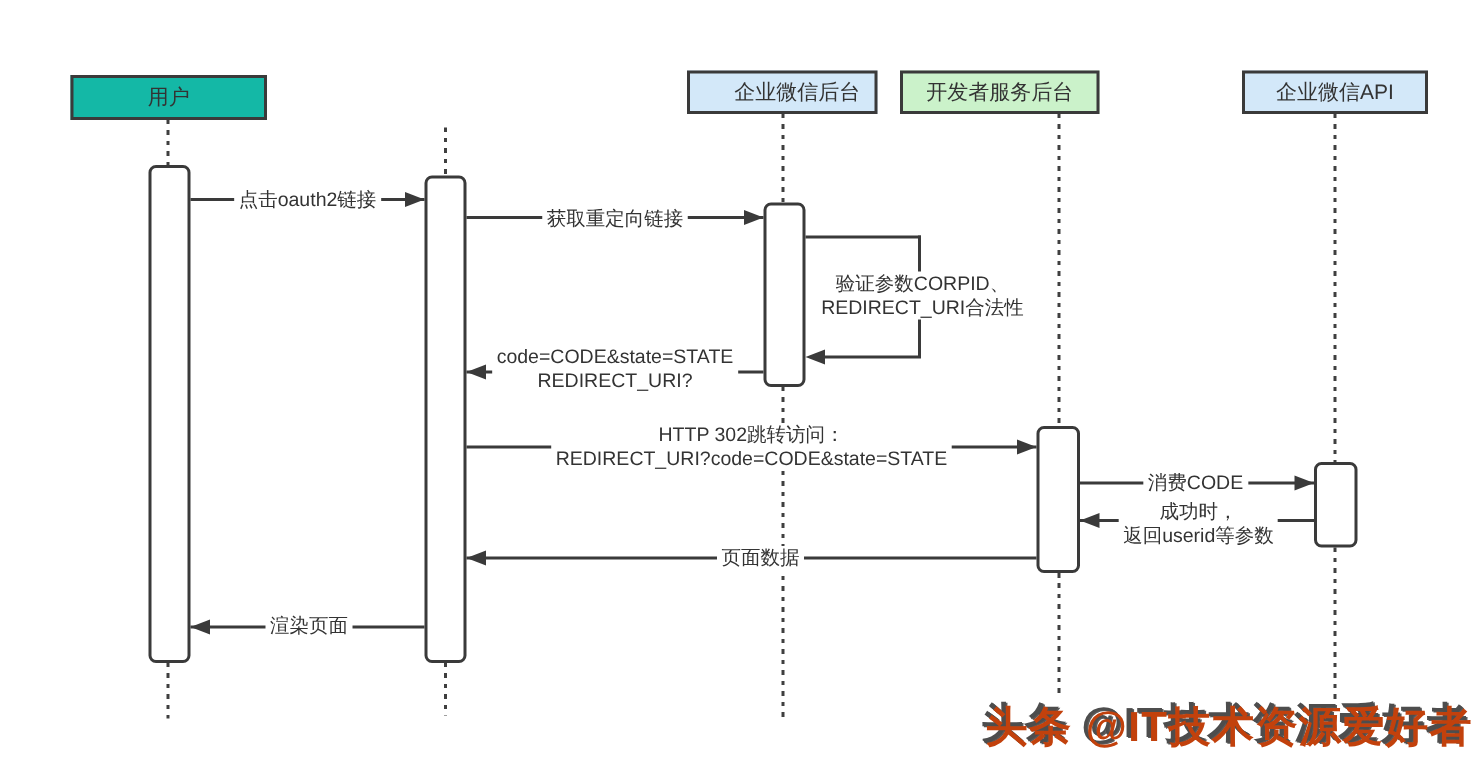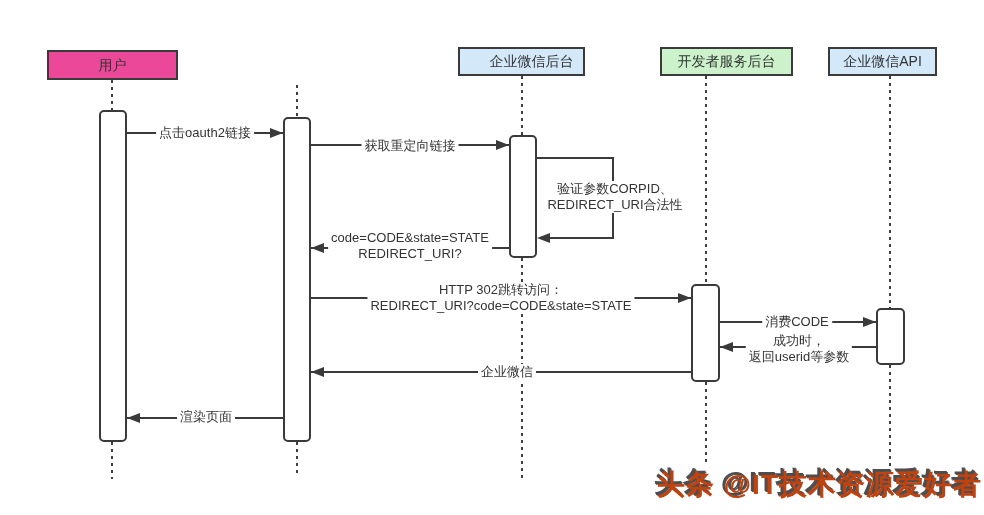--- a/index.html
+++ b/index.html
@@ -6,21 +6,21 @@
   *{box-sizing:border-box;}
   .stage{
     position:relative;width:984px;height:515px;background:#ffffff;overflow:hidden;
     font-family:"Liberation Sans","DejaVu Sans",sans-serif;color:#333333;
   }
   
   .actor{
     position:absolute;display:flex;flex-direction:column;align-items:center;justify-content:center;
     border:2px solid #3a3a3a;font-size:14px;line-height:17px;color:#333333;text-align:center;
   }
-  .actor.fill-peach{background:#ec4899;font-family:Liberation Serif, serif;}
+  .actor.fill-peach{background:#14b8a6;font-family:Liberation Serif, serif;}
   .actor.fill-blue{background:#d3e8f9;}
   .actor.fill-green{background:#cbf2ca;}
   .actor.client{border-color:#1c3a5e;color:#1c3a5e;background:#cde5f7;font-size:13px;line-height:17px;}
   
   .lifeline{
     position:absolute;width:2px;
     background-image:repeating-linear-gradient(to bottom,#3f3f3f 0 3px,transparent 3px 7px);
   }
   
   .activation{
@@ -46,24 +46,24 @@
 <body>
 
 <div class="stage">
 
   <div class="actor fill-peach" style="left:47px;top:50px;width:131px;height:30px;">
     <span>用户</span>
   </div>
   <div class="actor fill-blue" style="left:458px;top:47px;width:127px;height:29px;padding-left:20px;">
     <span>企业微信后台</span>
   </div>
-  <div class="actor fill-green" style="left:660px;top:47px;width:133px;height:29px;">
+  <div class="actor fill-green" style="left:600px;top:47px;width:133px;height:29px;">
     <span>开发者服务后台</span>
   </div>
-  <div class="actor fill-blue" style="left:828px;top:47px;width:109px;height:29px;">
+  <div class="actor fill-blue" style="left:828px;top:47px;width:124px;height:29px;">
     <span>企业微信API</span>
   </div>
 
   <div class="lifeline" style="left:111px;top:80px;height:30px;"></div>
   <div class="lifeline" style="left:111px;top:442px;height:37px;"></div>
   <div class="lifeline" style="left:296px;top:85px;height:32px;"></div>
   <div class="lifeline" style="left:296px;top:442px;height:35px;"></div>
   <div class="lifeline" style="left:521px;top:76px;height:59px;"></div>
   <div class="lifeline" style="left:521px;top:258px;height:222px;"></div>
   <div class="lifeline" style="left:705px;top:76px;height:209px;"></div>
@@ -114,21 +114,21 @@
 
   <div class="mline" style="left:720px;top:346px;width:156px;"></div>
   <div class="head-l" style="left:720px;top:342px;"></div>
   <div class="mlabel" style="left:799px;top:349px;">
     <div>成功时，</div>
     <div>返回userid等参数</div>
   </div>
 
   <div class="mline" style="left:311px;top:371px;width:380px;"></div>
   <div class="head-l" style="left:311px;top:367px;"></div>
-  <div class="mlabel" style="left:507px;top:372px;">企业微信</div>
+  <div class="mlabel" style="left:507px;top:372px;">页面数据</div>
 
   <div class="mline" style="left:127px;top:417px;width:156px;"></div>
   <div class="head-l" style="left:127px;top:413px;"></div>
   <div class="mlabel" style="left:206px;top:417px;">渲染页面</div>
 
   <div class="watermark">头条 @IT技术资源爱好者</div>
 
 </div>
 
 </body></html>

